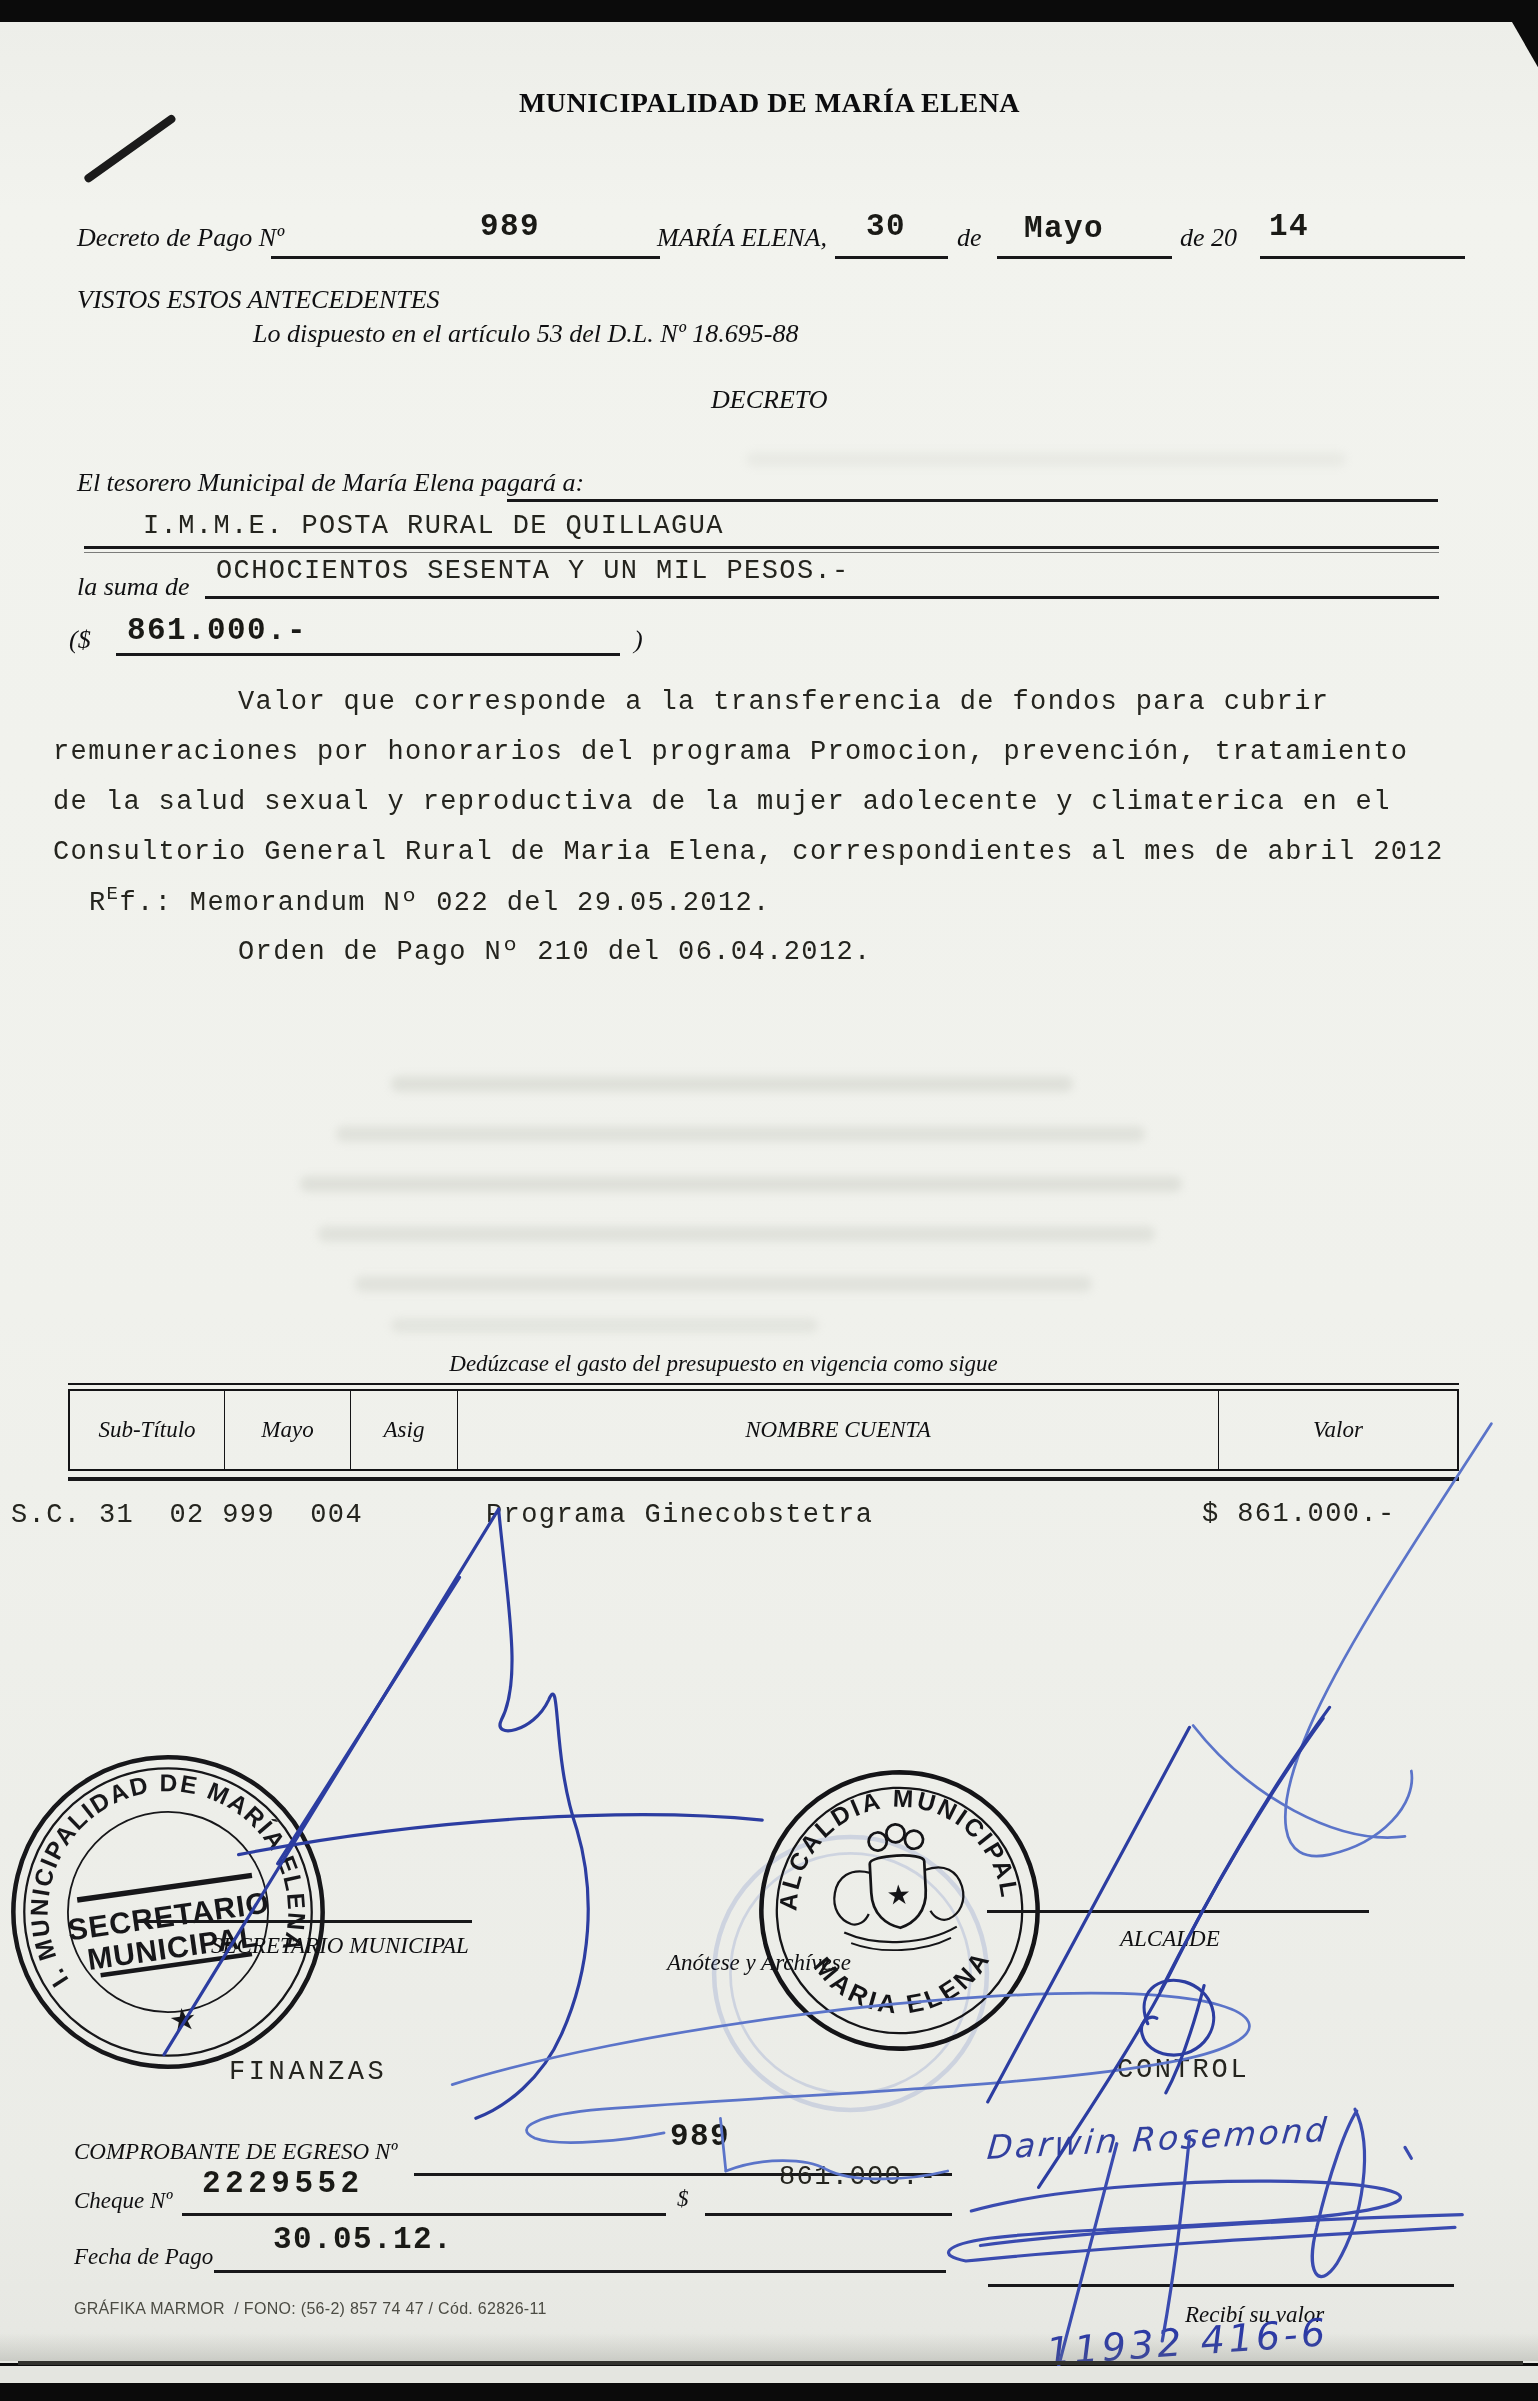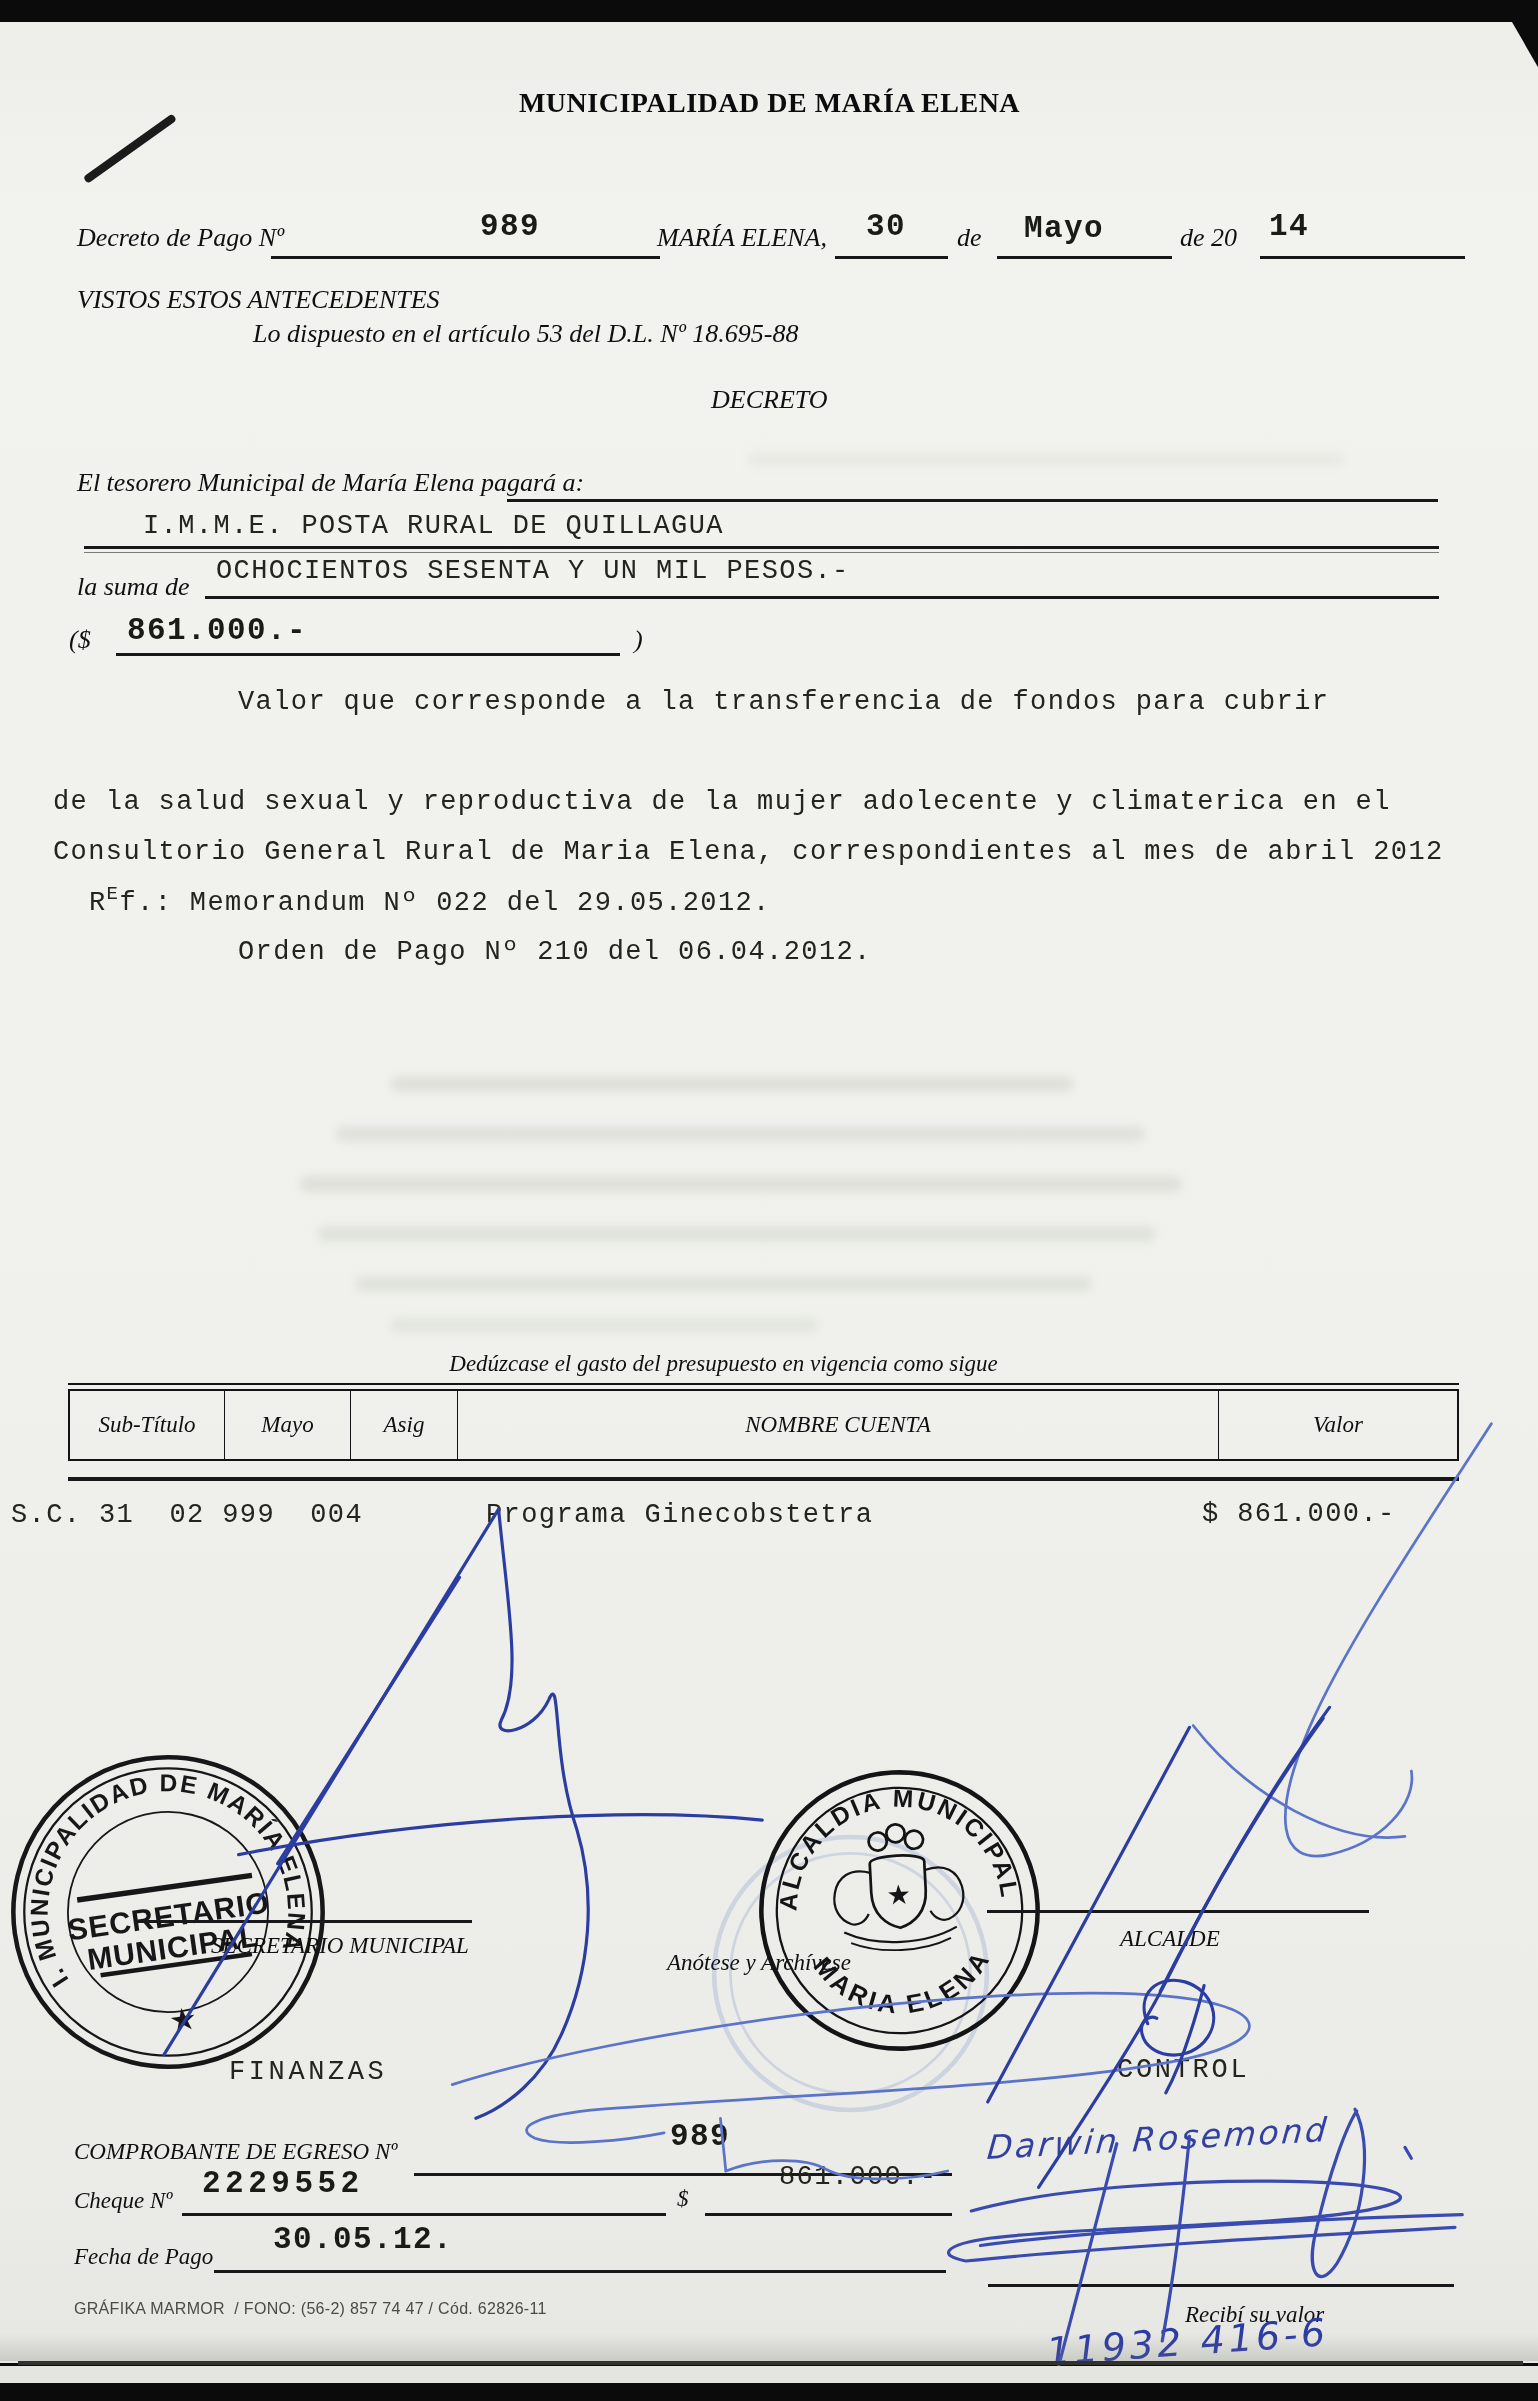--- a/index.html
+++ b/index.html
@@ -20,21 +20,21 @@
   .pre-sm{font-size:23px;}
   
   .type{font-family:"Liberation Mono","DejaVu Sans Mono",monospace;font-size:27px;
         letter-spacing:1.4px;color:#24241e;white-space:pre;line-height:1.15;}
   .tb{font-weight:700;color:#1a1a16;}
   .big{font-size:31px;}
   .rule{background:#18181a;height:2.7px;}
   .rule-thin{background:#3c3c3c;height:0.9px;opacity:.65;}
   .sup-e{display:inline-block;font-size:19px;vertical-align:11px;}
   
-  .ftable{position:absolute;left:68px;top:1389px;width:1391px;height:72px;
+  .ftable{position:absolute;left:68px;top:1389px;width:1391px;height:82px;
           border:2.7px solid #141416;display:flex;box-sizing:border-box;background:transparent;}
   .ftable .cell{border-right:1.8px solid #141416;display:flex;align-items:center;justify-content:center;box-sizing:border-box;}
   .ftable .cell:last-child{border-right:none;}
   .ghost{position:absolute;background:#b6bab0;border-radius:7.3px;filter:blur(4.5px);}
   .hand{font-family:"DejaVu Sans",sans-serif;font-style:italic;color:#32409f;}
   .stamp-echo{opacity:.16;}
   .smallprint{font-family:"Liberation Sans","DejaVu Sans",sans-serif;font-size:16px;
               color:#4b4b43;letter-spacing:0.3px;white-space:pre;}
   svg text{font-family:"Liberation Sans","DejaVu Sans",sans-serif;}
 </style>
@@ -81,20 +81,21 @@
   <div class="abs rule-thin" style="left:84px;top:552px;width:1355px;"></div>
   <div class="abs type" style="left:216px;top:556px;">OCHOCIENTOS SESENTA Y UN MIL PESOS.-</div>
   <div class="abs pre" style="left:77px;top:573px;">la suma de</div>
   <div class="abs rule" style="left:205px;top:596px;width:1234px;"></div>
   <div class="abs pre" style="left:69px;top:626px;">($</div>
   <div class="abs type tb big" style="left:127px;top:613px;">861.000.-</div>
   <div class="abs rule" style="left:116px;top:653px;width:504px;"></div>
   <div class="abs pre" style="left:634px;top:626px;">)</div>
 
   <div class="abs type" style="left:238px;top:687px;">Valor que corresponde a la transferencia de fondos para cubrir</div>
+  <div class="abs type" style="left:53px;top:737px;">remuneraciones por honorarios del programa Promocion, prevención, tratamiento</div>
   <div class="abs type" style="left:53px;top:787px;">de la salud sexual y reproductiva de la mujer adolecente y climaterica en el</div>
   <div class="abs type" style="left:53px;top:837px;">Consultorio General Rural de Maria Elena, correspondientes al mes de abril 2012</div>
 
   <div class="abs type" style="left:89px;top:884px;"><span>R</span><span class="sup-e">E</span><span>f.: Memorandum Nº 022 del 29.05.2012.</span></div>
   <div class="abs type" style="left:238px;top:937px;">Orden de Pago Nº 210 del 06.04.2012.</div>
 
   <div class="abs pre pre-sm" style="left:346px;top:1351px;width:755px;text-align:center;">Dedúzcase el gasto del presupuesto en vigencia como sigue</div>
   <div class="abs rule-thin" style="left:68px;top:1383px;width:1391px;background:#141416;opacity:1;height:1.8px;"></div>
   <div class="ftable">
     <div class="cell pre pre-sm" style="width:155px;">Sub-Título</div>

